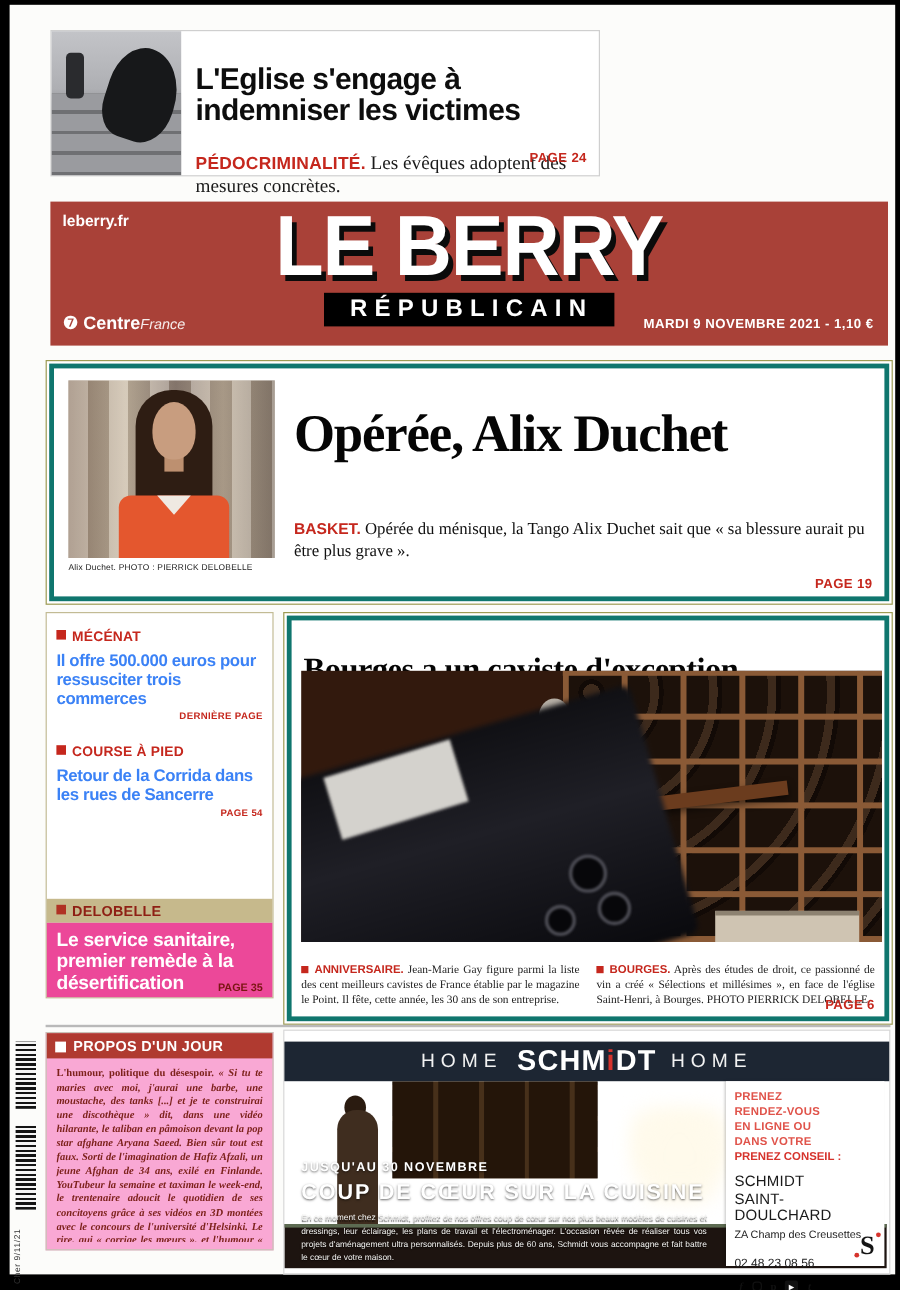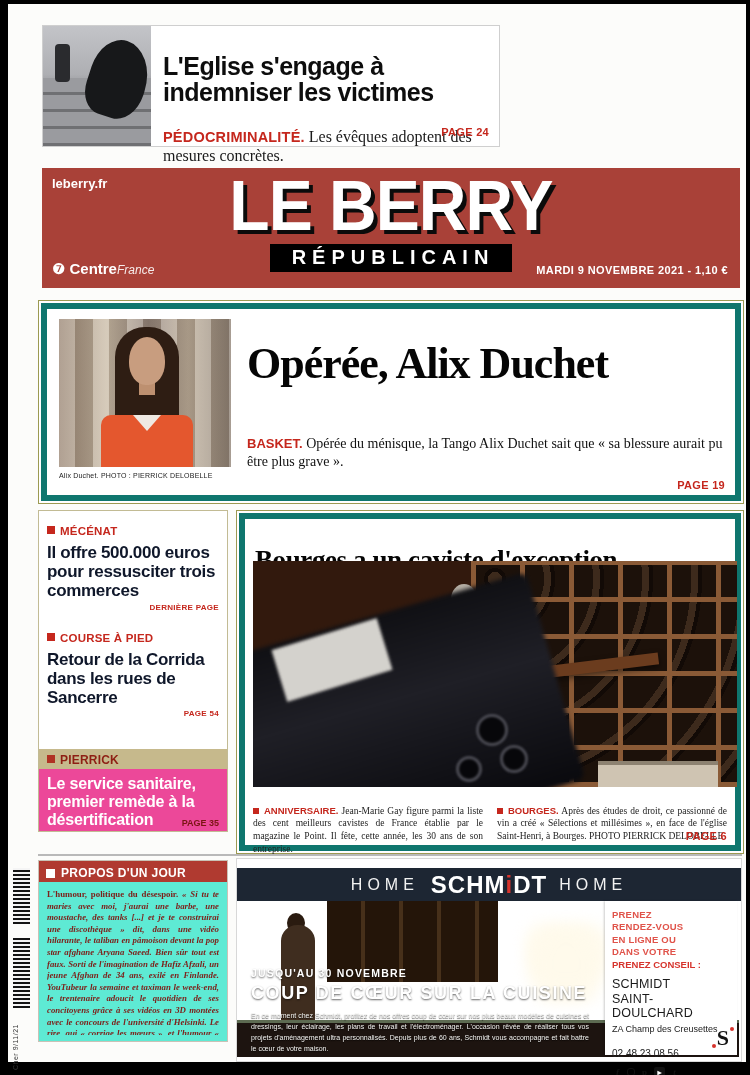--- a/index.html
+++ b/index.html
@@ -62,21 +62,21 @@
   .mh-pub{position:absolute;left:10px;bottom:10px;color:#fff;font-size:14px;}
   .cf-icon::before{content:"\2776";} 
   .cf-icon{color:#fff;font-size:15px;margin-right:4px;}
   .cf-icon.seven::before{content:"\277C";}
   .mh-pub b{font-size:15px;text-align:right;}
   .mh-pub i{font-size:12px;font-style:italic;opacity:.9;}
   .mh-date{position:absolute;right:12px;bottom:12px;color:#fff;font-weight:bold;font-size:11px;letter-spacing:.4px;}
 
   
   .goldbox{position:absolute;background:#fff;border:1px solid #9c9a52;}
-  .gb-inner{position:absolute;inset:2px;border:6px solid #0f766e;}
+  .gb-inner{position:absolute;inset:2px;border:4px solid #0f766e;}
 
   
   .lead{left:38px;top:300px;width:704px;height:202px;}
   .duchet-photo{position:absolute;left:12px;top:10px;width:172px;height:148px;overflow:hidden;
       background:linear-gradient(90deg,#9a8674,#cbbda8 28%,#93847a 52%,#bfb09c 75%,#8e8174);}
   .duchet-bg{position:absolute;inset:0;background:repeating-linear-gradient(90deg,rgba(255,255,255,.22) 0 16px,rgba(60,45,35,.18) 16px 34px);}
   .duchet-hair{position:absolute;left:56px;top:8px;width:64px;height:132px;background:#2e1d13;border-radius:30px 30px 10px 10px;}
   .duchet-face{position:absolute;left:70px;top:18px;width:36px;height:48px;background:#c89d7f;border-radius:50% 50% 46% 46%;}
   .duchet-neck{position:absolute;left:80px;top:62px;width:16px;height:14px;background:#bd9070;}
   .duchet-jersey{position:absolute;left:42px;top:96px;width:92px;height:52px;background:#e4572e;border-radius:10px 10px 0 0;}
@@ -88,21 +88,21 @@
   .lead-cols{position:absolute;left:200px;top:112px;right:10px;display:flex;gap:16px;justify-content:flex-end;}
   .lead-col{flex:1;font-family:"Liberation Serif",serif;font-size:14px;line-height:1.3;color:#111;}
   .lead-kicker{font-family:"Liberation Sans",sans-serif;font-weight:bold;font-size:13px;}
   .lead-page{position:absolute;right:10px;bottom:4px;}
 
   
   .sidebar{position:absolute;left:38px;top:510px;width:190px;height:322px;background:#fff;
       border:1px solid #c2bb94;box-sizing:border-box;}
   .sb-items{position:absolute;left:8px;right:8px;top:10px;}
   .sb-kicker{font-weight:bold;font-size:11.5px;letter-spacing:.2px;}
-  .sb-headline{margin:4px 0 2px;font-weight:bold;font-size:17px;line-height:1.13;letter-spacing:-.3px;color:#0f172a;}
+  .sb-headline{margin:4px 0 2px;font-weight:bold;font-size:14px;line-height:1.13;letter-spacing:-.3px;color:#3b82f6;}
   .sb-page{display:block;text-align:right;color:#c5271d;font-weight:bold;font-size:8px;margin-bottom:16px;letter-spacing:.3px;}
   .bois-band{position:absolute;left:0;right:0;top:238px;height:20px;background:#c6b98c;
       line-height:20px;padding-left:8px;box-sizing:border-box;}
   .bois-band .sq{background:#b03123;}
   .bois-kicker{font-weight:bold;font-size:12px;color:#8e1f14;letter-spacing:.2px;}
   .bois-red{position:absolute;left:0;right:0;top:258px;bottom:0;background:#ec4899;padding:6px 8px;box-sizing:border-box;}
   .bois-headline{color:#fff;font-weight:bold;font-size:16px;line-height:1.14;letter-spacing:-.2px;}
   .bois-page{position:absolute;right:8px;bottom:3px;color:#7a1512;font-weight:bold;font-size:9px;}
 
   
@@ -133,21 +133,21 @@
   .rule{position:absolute;left:38px;top:854px;width:704px;height:2px;background:#b9b9b9;}
 
   
   .margin-strip{position:absolute;left:11px;top:868px;width:22px;height:196px;}
   .bc{width:17px;height:56px;background:repeating-linear-gradient(0deg,#141414 0 2px,#f5f5f5 2px 4px);margin:0 0 14px 2px;}
   .bc.tall{height:70px;}
   .bc-label{position:absolute;left:0;bottom:-6px;writing-mode:vertical-rl;transform:rotate(180deg);
       font-size:7px;color:#333;letter-spacing:.5px;line-height:9px;}
 
   
-  .propos{position:absolute;left:38px;top:860px;width:190px;height:182px;background:#5eead4;
+  .propos{position:absolute;left:38px;top:860px;width:190px;height:182px;background:#f9a8d4;
       border:1px solid #c9c2b6;box-sizing:border-box;}
   .pr-band{position:absolute;left:0;right:0;top:0;height:21px;background:#b03a30;line-height:21px;padding-left:7px;}
   .pr-band .wsq{display:inline-block;width:9px;height:9px;background:#fff;margin-right:6px;vertical-align:-1px;}
   .pr-title{color:#fff;font-weight:bold;font-size:12px;letter-spacing:.3px;}
   .pr-body{position:absolute;left:8px;right:8px;top:28px;bottom:6px;overflow:hidden;
       font-family:"Liberation Serif",serif;font-size:8.8px;line-height:1.32;color:#7d221c;text-align:justify;}
   .pr-lead{font-weight:bold;}
   .pr-text{font-style:italic;font-weight:bold;}
 
   
@@ -257,21 +257,21 @@
         <div><span class="sq"></span><span class="sb-kicker red">MÉCÉNAT</span></div>
         <div class="sb-headline">Il offre 500.000 euros pour ressusciter trois commerces</div>
         <span class="sb-page">DERNIÈRE PAGE</span>
       </div>
       <div>
         <div><span class="sq"></span><span class="sb-kicker red">COURSE À PIED</span></div>
         <div class="sb-headline">Retour de la Corrida dans les rues de Sancerre</div>
         <span class="sb-page">PAGE 54</span>
       </div>
     </div>
-    <div class="bois-band"><span class="sq"></span><span class="bois-kicker">PIERRICK</span></div>
+    <div class="bois-band"><span class="sq"></span><span class="bois-kicker">DELOBELLE</span></div>
     <div class="bois-red">
       <div class="bois-headline">Le service sanitaire, premier remède à la désertification</div>
       <span class="bois-page">PAGE 35</span>
     </div>
   </aside>
 
   <section class="goldbox caviste">
     <div class="gb-inner">
       <h2 class="cav-hl">Bourges a un caviste d'exception</h2>
       <div class="wine-photo">

